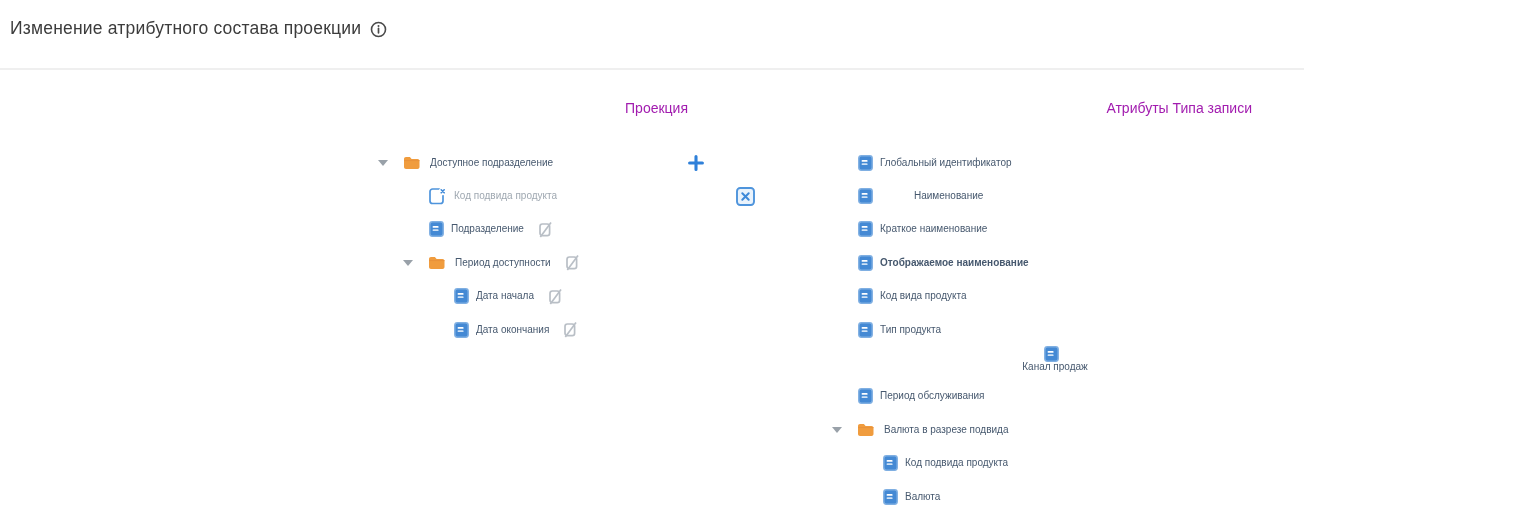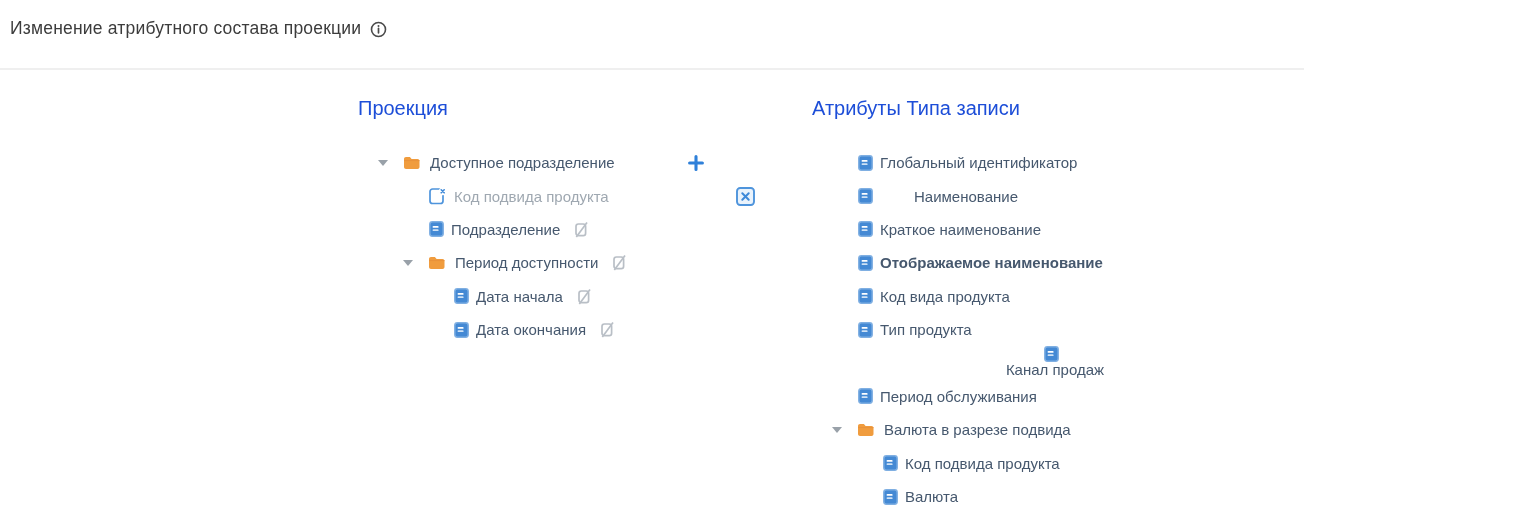--- a/index.html
+++ b/index.html
@@ -11,26 +11,26 @@
     position:absolute; left:10px; top:14px; height:28px;
     display:flex; align-items:center; gap:9px;
   }
   .page-title { font-size:17.5px; color:#3c3c3c; letter-spacing:.2px; }
   .info-ic { display:inline-flex; align-items:center; margin-top:2px; }
   .divider { position:absolute; left:0; top:68px; width:100%; height:2px; background:#efefef; }
 
   .panel { position:absolute; top:96px; }
   .panel-projection { left:358px; width:330px; }
   .panel-attributes { left:812px; width:440px; }
-  .panel-title { font-size:20px; font-weight:400; color:#1d4ed8; line-height:24px; }
+  .panel-title { font-size:14px; font-weight:400; color:#a21caf; line-height:24px;text-align:right; }
   .tree { margin-top:26px; }
 
   .row {
     display:flex; align-items:center; height:33.4px;
-    font-size:15px; color:#46586e; white-space:nowrap;text-align:right;
+    font-size:10px; color:#46586e; white-space:nowrap;text-align:right;
   }
   .panel-projection .row { width:326px; }
   .row.removed .label { color:#9fa8b1; }
 
   .arrow {
     width:0; height:0; flex:0 0 auto;
     border-left:5px solid transparent; border-right:5px solid transparent;
     border-top:6px solid #99a1a9; margin-right:15px; cursor:pointer;
   }
   .ic { display:inline-flex; align-items:center; flex:0 0 auto; margin-right:7px; }

